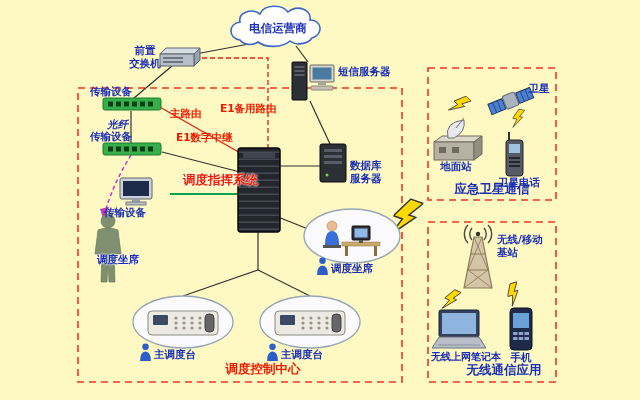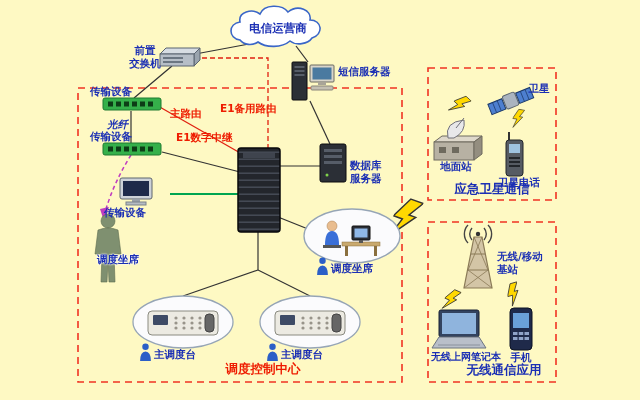--- a/index.html
+++ b/index.html
@@ -281,34 +281,35 @@
 
   <div class="lbl ctr" style="left:236px;top:21px;width:84px;font-size:11.5px;">电信运营商</div>
   <div class="lbl ctr" style="left:124px;top:44px;width:42px;">前置
 交换机</div>
   <div class="lbl" style="left:90px;top:85px;width:48px;">传输设备</div>
   <div class="lbl" style="left:90px;top:130px;width:48px;">传输设备</div>
   <div class="lbl" style="left:102px;top:118px;width:26px;text-align:right;font-style:italic;">光纤</div>
   <div class="lbl red" style="left:170px;top:107px;width:46px;">主路由</div>
   <div class="lbl red" style="left:220px;top:102px;width:72px;">E1备用路由</div>
   <div class="lbl red" style="left:176px;top:131px;width:70px;">E1数字中继</div>
+  <div class="lbl red big shadow" style="left:183px;top:172px;width:92px;">调度指挥系统</div>
   <div class="lbl" style="left:338px;top:65px;width:62px;">短信服务器</div>
   <div class="lbl" style="left:350px;top:142px;width:46px;margin-top:17px;">数据库
 服务器</div>
   <div class="lbl" style="left:104px;top:206px;width:50px;">传输设备</div>
   <div class="lbl shadow" style="left:97px;top:253px;width:50px;">调度坐席</div>
   <div class="lbl" style="left:331px;top:262px;width:50px;">调度坐席</div>
   <div class="lbl" style="left:154px;top:348px;width:50px;">主调度台</div>
   <div class="lbl" style="left:281px;top:348px;width:50px;">主调度台</div>
   <div class="lbl big ctr" style="left:440px;top:181px;width:104px;">应急卫星通信</div>
 
   <div class="lbl red big ctr" style="left:205px;top:361px;width:116px;">调度控制中心</div>
   <div class="lbl" style="left:525px;top:82px;width:28px;text-align:center;">卫星</div>
   <div class="lbl ctr" style="left:433px;top:160px;width:46px;">地面站</div>
   <div class="lbl ctr" style="left:492px;top:176px;width:54px;">卫星电话</div>
 
   <div class="lbl big ctr" style="left:452px;top:362px;width:104px;">无线通信应用</div>
-  <div class="lbl" style="left:497px;top:250px;width:58px;">无线/移动
+  <div class="lbl" style="left:497px;top:233px;width:58px;">无线/移动
 基站</div>
   <div class="lbl sm ctr" style="left:420px;top:351px;width:92px;">无线上网笔记本</div>
   <div class="lbl ctr" style="left:506px;top:351px;width:30px;">手机</div>
 
 </div>
 
 </body></html>

